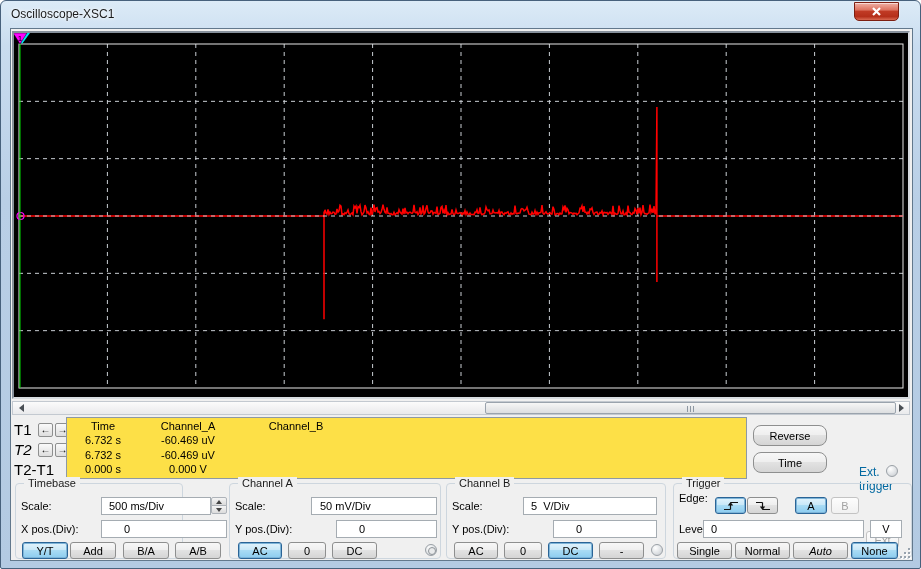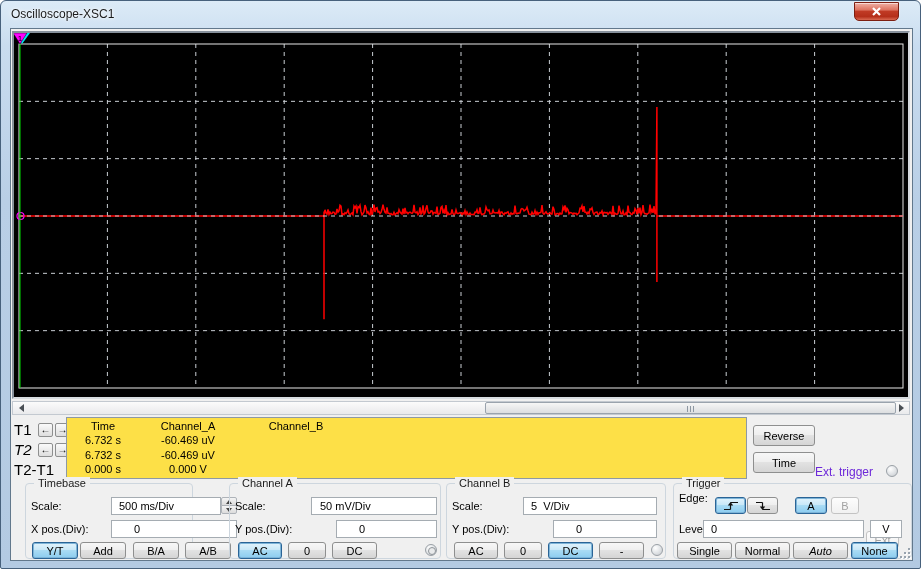--- a/index.html
+++ b/index.html
@@ -47,23 +47,23 @@
     font-size:10px; font-weight:bold; line-height:1;
     background:linear-gradient(180deg,#fafafa,#dedede); border:1px solid #8e8f8f; border-radius:2px; }
 
   .rtable { position:absolute; left:55px; top:388px; width:681px; height:62px;
     background:#fde047; border:1px solid #8e99a3; overflow:hidden; }
   .rrow { display:flex; height:14px; line-height:14px; margin-top:0.5px; }
   .rc1 { width:72px; text-align:center; white-space:nowrap; }
   .rc2 { width:98px; text-align:center; white-space:nowrap; }
   .rc3 { width:118px; text-align:center; white-space:nowrap; }
 
-  .side-btn { position:absolute; left:742px; width:62px; height:21px; display:flex; align-items:center; justify-content:center;
-    background:linear-gradient(180deg,#f7f7f7,#efefef 45%,#e2e2e2 50%,#d5d5d5); border:1px solid #8e8f8f; border-radius:3px; }
-  .ext-lab { position:absolute; left:804px; top:436px; font-size:12px; color:#6d28d9; }
+  .side-btn { position:absolute; left:742px; width:74px; height:21px; display:flex; align-items:center; justify-content:center;
+    background:linear-gradient(180deg,#f7f7f7,#efefef 45%,#e2e2e2 50%,#d5d5d5); border:1px solid #8e8f8f; border-radius:8px; }
+  .ext-lab { position:absolute; left:848px; top:436px; font-size:12px; color:#0369a1; }
   .led { width:12px; height:12px; border-radius:50%; border:1px solid #9aa0a6;
     background:radial-gradient(circle at 35% 30%, #ffffff, #dfe2e5 55%, #c2c6ca); position:relative; }
   .led.ring::after { content:""; position:absolute; left:2px; top:2px; width:6px; height:6px; border-radius:50%;
     border:1px solid #8e9499; background:#e9eaeb; }
   .ext-led { position:absolute; left:875px; top:436px; }
 
   
   .group { position:absolute; top:454px; height:76px; border:1px solid #cdd6de; border-radius:4px; }
   .gtitle { position:absolute; left:8px; top:-7px; background:#f0f0f0; padding:0 4px; font-size:11px; color:#1a1a1a; }
   .lbl { position:absolute; font-size:11px; white-space:nowrap; }
@@ -185,21 +185,21 @@
         <span class="rc2">0.000 V</span>
         <span class="rc3"></span>
       </div>
     </div>
 
     <div class="side-btn" style="top:396px;">Reverse</div>
     <div class="side-btn" style="top:423px;">Time</div>
     <span class="ext-lab">Ext. trigger</span>
     <span class="led ext-led"></span>
 
-    <div class="group" style="left:14px; width:168px;">
+    <div class="group" style="left:4px; width:168px;">
       <span class="gtitle">Timebase</span>
       <span class="lbl" style="left:5px; top:16px;">Scale:</span>
       <input class="tin" style="left: 85px; top: 13px; width: 110px;" value="500 ms/Div">
       <div class="spin" style="left:195px; top:13px;">
         <span class="spin-half spin-up">
             <i class="tri-up"></i>
           </span>
         <span class="spin-half spin-dn">
             <i class="tri-dn"></i>
           </span>

